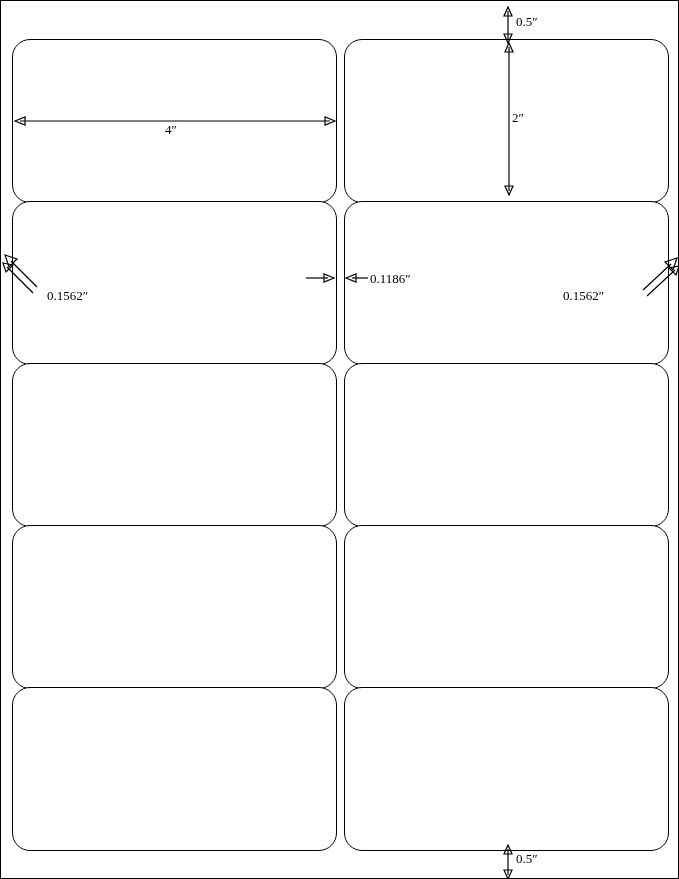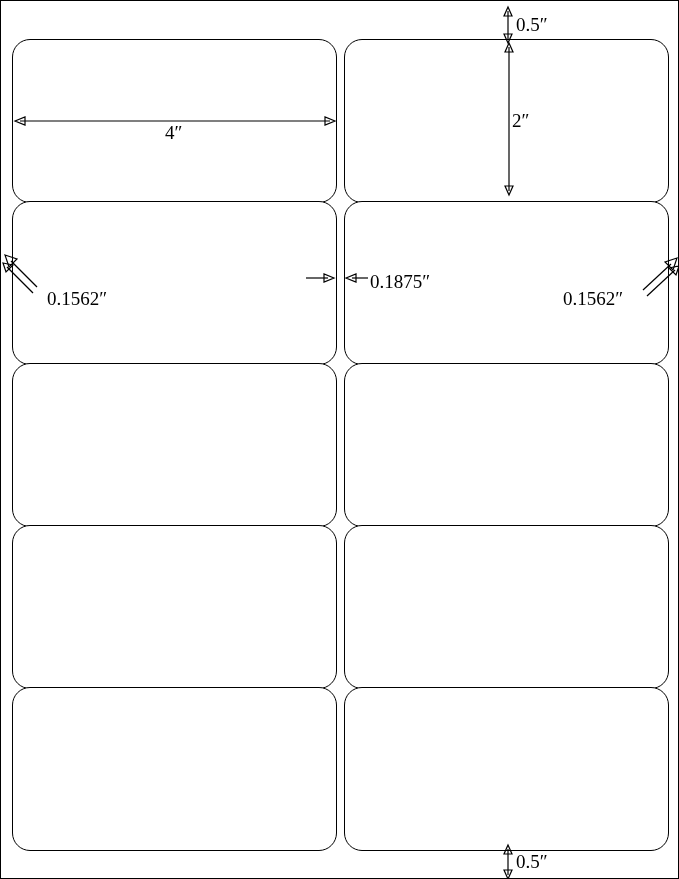--- a/index.html
+++ b/index.html
@@ -22,21 +22,21 @@
   .label {
     position: absolute;
     box-sizing: border-box;
     border: 1.5px solid #000000;
     border-radius: 18px;
     background: #ffffff;
   }
   .dim-label {
     position: absolute;
     font-family: "Liberation Serif", serif;
-    font-size: 19px;
+    font-size: 13px;
     color: #000000;
     white-space: nowrap;
     line-height: 1;
   }
   .arrow-svg {
     position: absolute;
     overflow: visible;
   }
   .arrow-svg line, .arrow-svg path {
     stroke: #000000;
@@ -105,21 +105,21 @@
   <div class="dim-label" style="left:46px; top:288px;">0.1562″</div>
 
   <svg class="arrow-svg" style="left:305px; top:271px; width:28px; height:12px;">
     <line x1="0" y1="6" x2="22" y2="6"></line>
     <path class="arrow-head" d="M28 6 L18 2 L18 10 Z"></path>
   </svg>
   <svg class="arrow-svg" style="left:345px; top:271px; width:22px; height:12px;">
     <line x1="22" y1="6" x2="6" y2="6"></line>
     <path class="arrow-head" d="M0 6 L10 2 L10 10 Z"></path>
   </svg>
-  <div class="dim-label" style="left:369px; top:271px;">0.1875″</div>
+  <div class="dim-label" style="left:369px; top:271px;">0.1186″</div>
 
   <svg class="arrow-svg" style="left:636px; top:255px; width:42px; height:42px;">
     <line x1="6" y1="34" x2="34" y2="8"></line>
     <path class="arrow-head" d="M40 2 L28 6 L36 14 Z"></path>
     <line x1="10" y1="40" x2="38" y2="14"></line>
     <path class="arrow-head" d="M42 10 L32 12 L39 19 Z"></path>
   </svg>
   <div class="dim-label" style="left:562px; top:288px;">0.1562″</div>
 
 </div>

